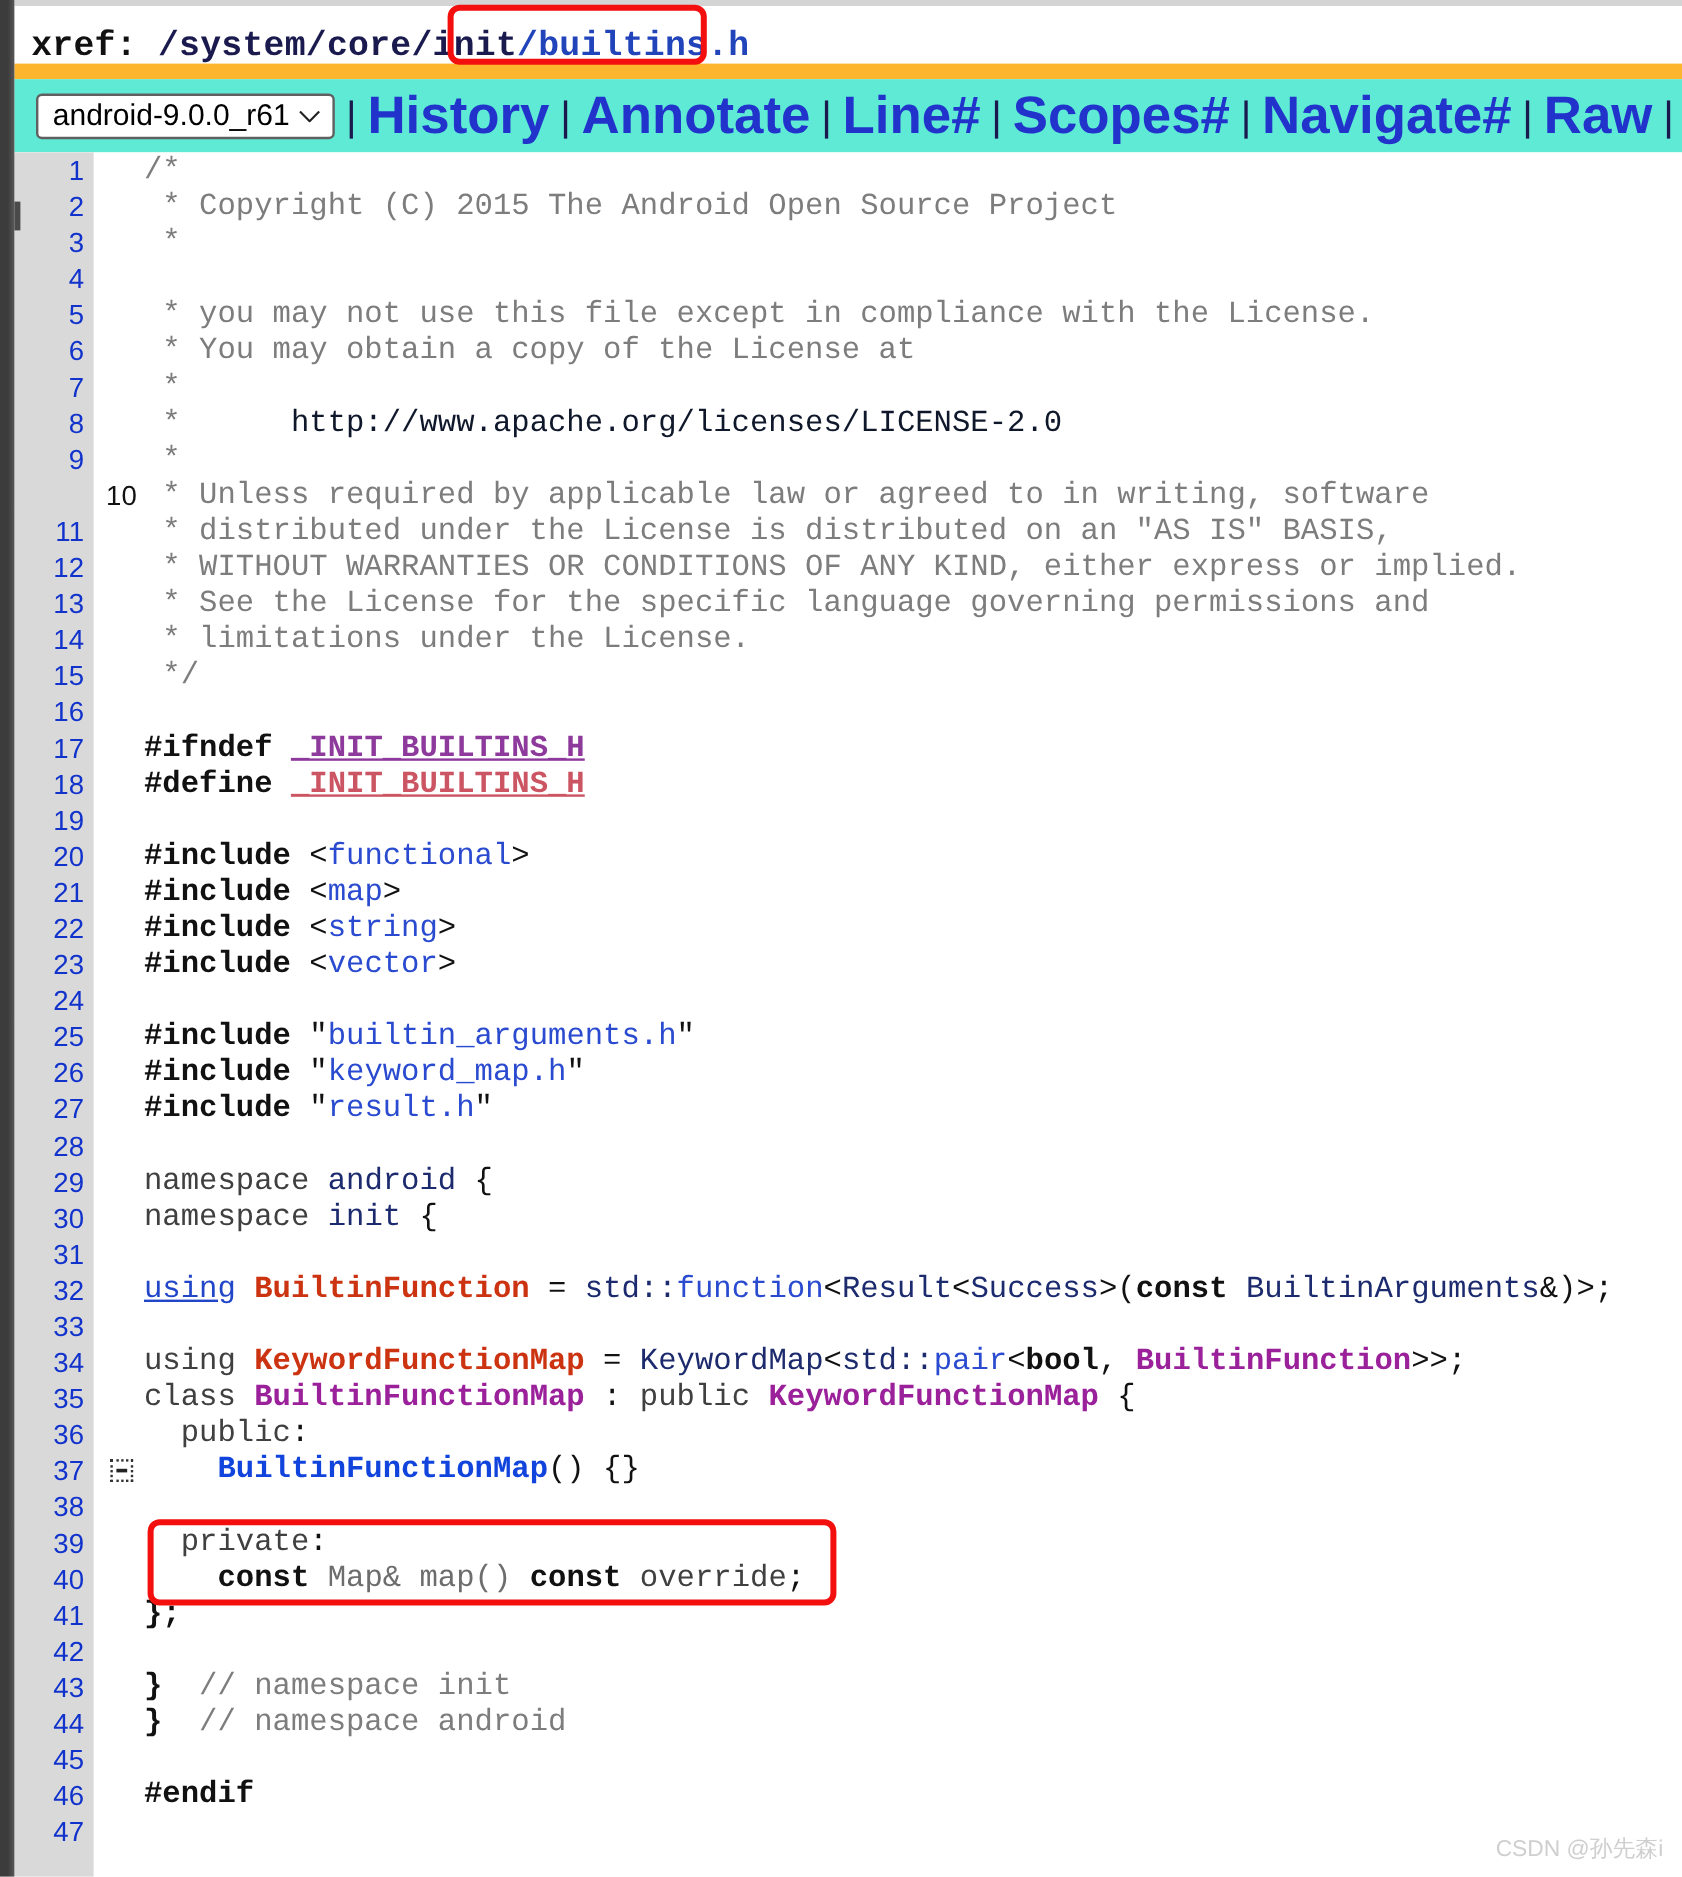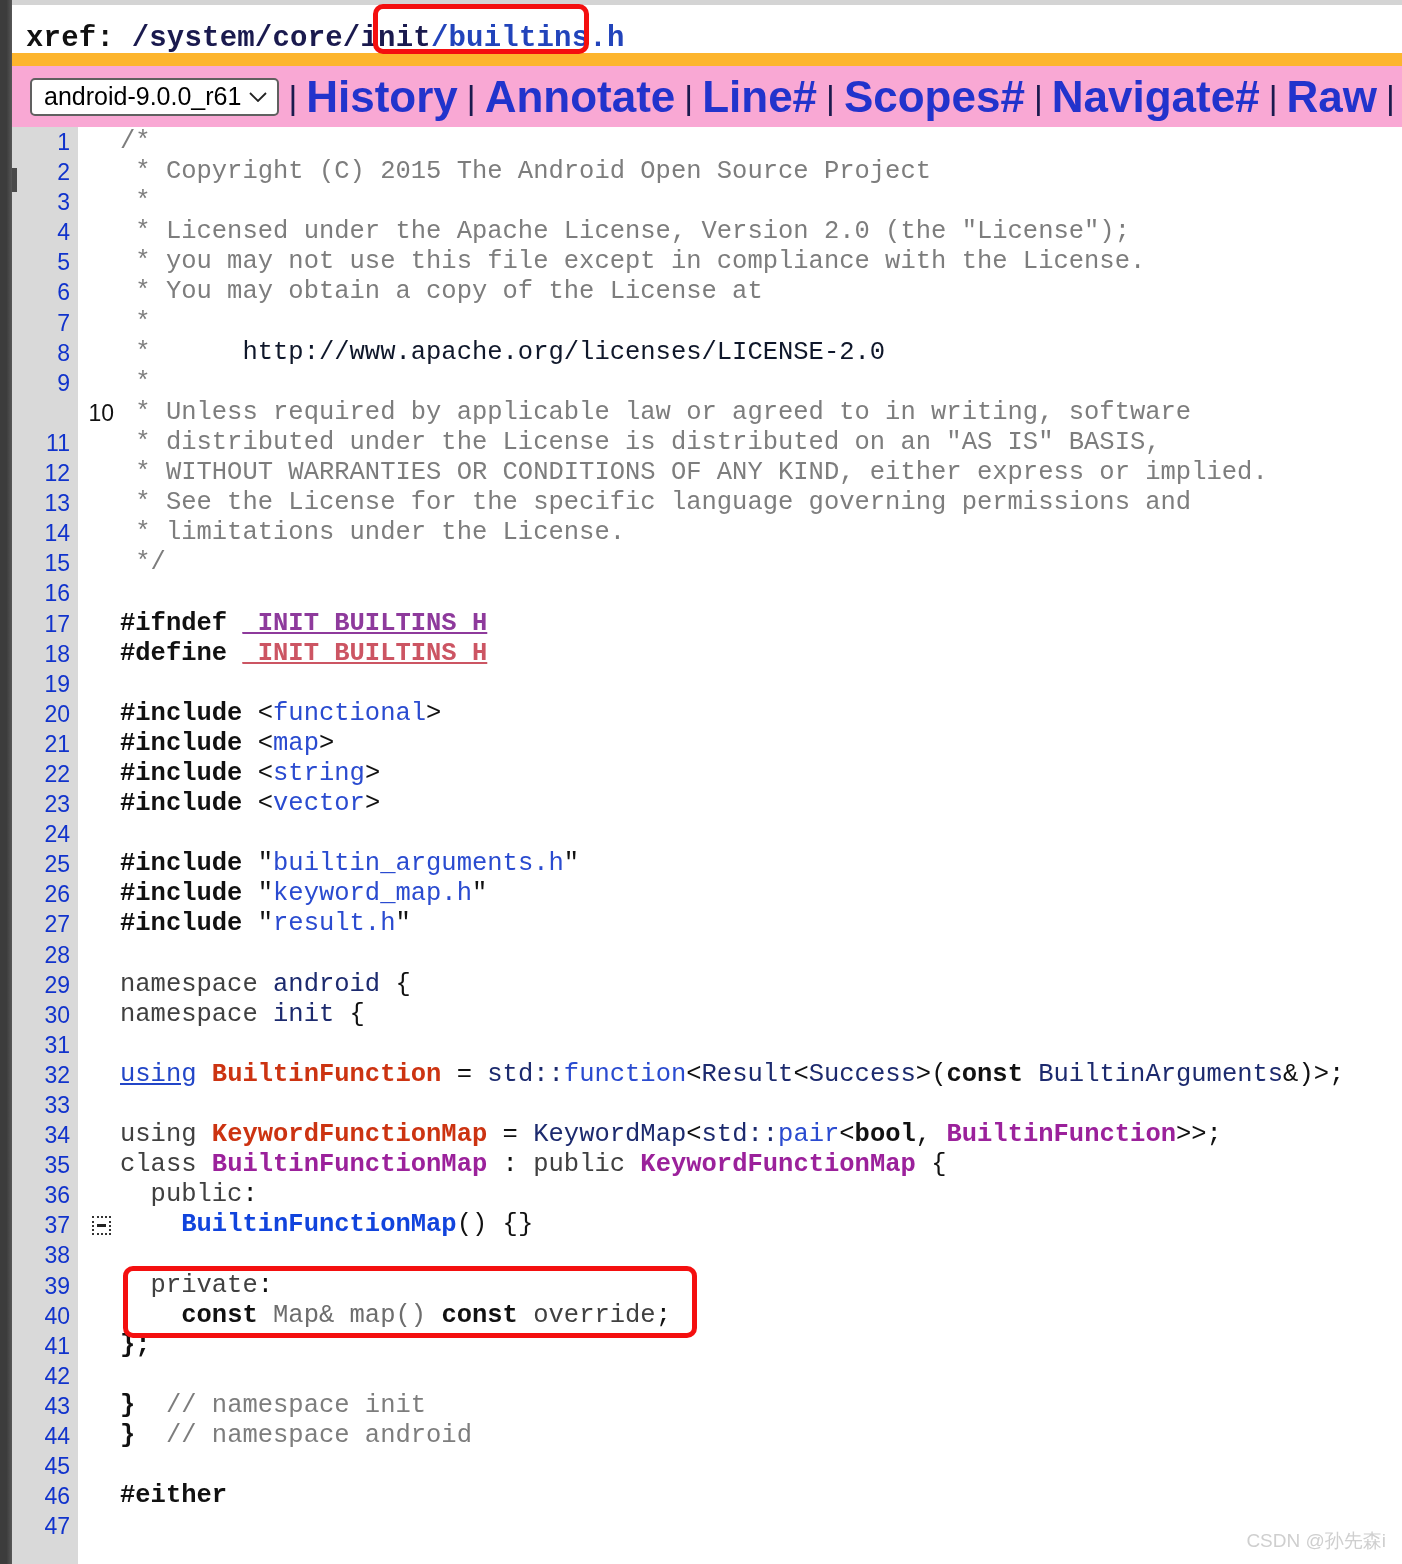--- a/index.html
+++ b/index.html
@@ -64,21 +64,21 @@
     left: 12px; top: 53px;
     width: 1390px; height: 13px;
     background: #fdb52d;
   }
 
   
   #toolbar {
     position: absolute;
     left: 12px; top: 66px;
     width: 1390px; height: 61px;
-    background: #f9a8d4;
+    background: #5eead4;
     display: flex;
     align-items: center;
   }
   #version-select {
     margin-left: 18px;
     width: 258px;
     height: 38px;
     border: 2px solid #606060;
     border-radius: 5px;
     background: #ffffff;
@@ -270,21 +270,21 @@
   <div id="search-box"></div>
 </div>
 
 <div id="code-region">
   <div id="gutter"></div>
   <div id="code-lines">
 
     <div class="line"><span class="lno">1</span><span class="ltext"><span class="cm">/*</span></span></div>
     <div class="line"><span class="lno">2</span><span class="ltext"><span class="cm"> * Copyright (C) 2015 The Android Open Source Project</span></span></div>
     <div class="line"><span class="lno">3</span><span class="ltext"><span class="cm"> *</span></span></div>
-    <div class="line"><span class="lno">4</span><span class="ltext"><span class="cm"> * Licensed under the Apache License, Version 2.0 (the "License");</span></span></div>
+    <div class="line"><span class="lno">4</span></div>
     <div class="line"><span class="lno">5</span><span class="ltext"><span class="cm"> * you may not use this file except in compliance with the License.</span></span></div>
     <div class="line"><span class="lno">6</span><span class="ltext"><span class="cm"> * You may obtain a copy of the License at</span></span></div>
     <div class="line"><span class="lno">7</span><span class="ltext"><span class="cm"> *</span></span></div>
     <div class="line"><span class="lno">8</span><span class="ltext"><span class="cm"> *      </span><span class="url">http://www.apache.org/licenses/LICENSE-2.0</span></span></div>
     <div class="line"><span class="lno">9</span><span class="ltext"><span class="cm"> *</span></span></div>
     <div class="line"><span class="lno visited">10</span><span class="ltext"><span class="cm"> * Unless required by applicable law or agreed to in writing, software</span></span></div>
     <div class="line"><span class="lno">11</span><span class="ltext"><span class="cm"> * distributed under the License is distributed on an "AS IS" BASIS,</span></span></div>
     <div class="line"><span class="lno">12</span><span class="ltext"><span class="cm"> * WITHOUT WARRANTIES OR CONDITIONS OF ANY KIND, either express or implied.</span></span></div>
     <div class="line"><span class="lno">13</span><span class="ltext"><span class="cm"> * See the License for the specific language governing permissions and</span></span></div>
     <div class="line"><span class="lno">14</span><span class="ltext"><span class="cm"> * limitations under the License.</span></span></div>
@@ -319,21 +319,21 @@
     <div class="line"><span class="lno">37</span><span class="fold-marker"></span><span class="ltext">    <span class="typ-b">BuiltinFunctionMap</span><span class="punc">() {}</span></span></div>
     <div class="line"><span class="lno">38</span><span class="ltext"></span></div>
     <div class="line"><span class="lno">39</span><span class="ltext">  <span class="kw">private</span><span class="punc">:</span></span></div>
     <div class="line"><span class="lno">40</span><span class="ltext">    <span class="bold">const</span> <span class="gry">Map&amp; map()</span> <span class="bold">const</span> <span class="kw">override</span><span class="punc">;</span></span></div>
     <div class="line"><span class="lno">41</span><span class="ltext"><span class="bold">};</span></span></div>
     <div class="line"><span class="lno">42</span><span class="ltext"></span></div>
 
     <div class="line"><span class="lno">43</span><span class="ltext"><span class="bold">}</span>  <span class="cm">// namespace init</span></span></div>
     <div class="line"><span class="lno">44</span><span class="ltext"><span class="bold">}</span>  <span class="cm">// namespace android</span></span></div>
     <div class="line"><span class="lno">45</span><span class="ltext"></span></div>
-    <div class="line"><span class="lno">46</span><span class="ltext"><span class="pp">#either</span></span></div>
+    <div class="line"><span class="lno">46</span><span class="ltext"><span class="pp">#endif</span></span></div>
     <div class="line"><span class="lno">47</span><span class="ltext"></span></div>
 
   </div>
 </div>
 
 <div class="annot-box" id="annot-file"></div>
 <div class="annot-box" id="annot-private"></div>
 
 <div id="watermark">CSDN @孙先森i</div>
 

